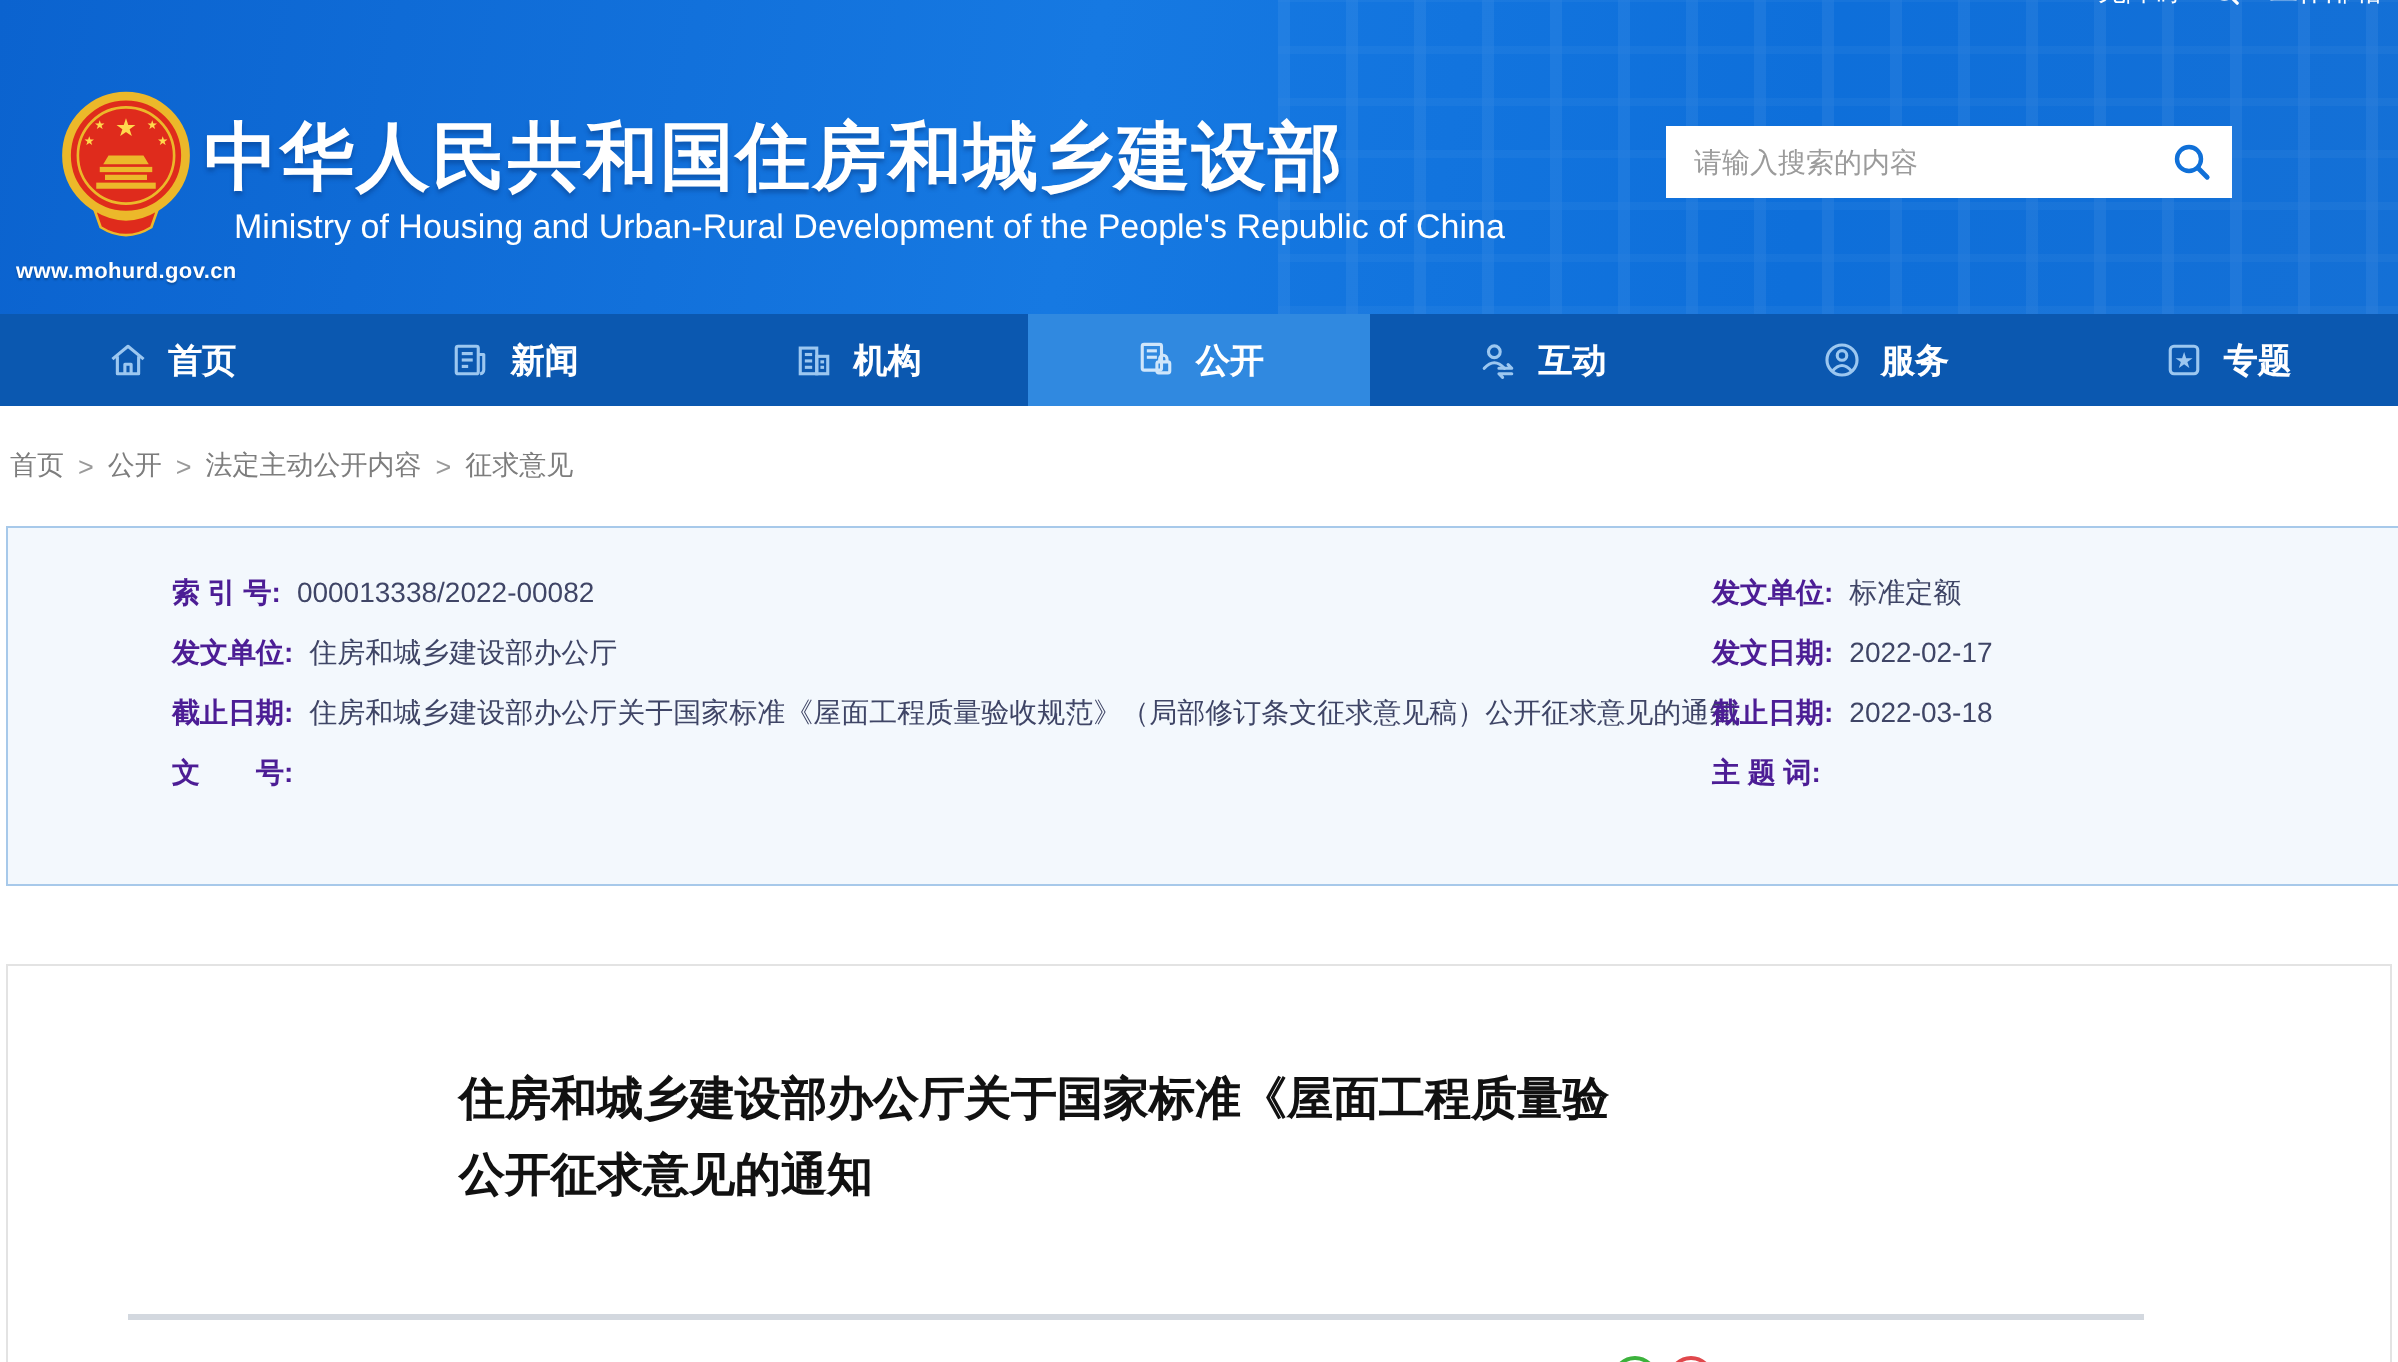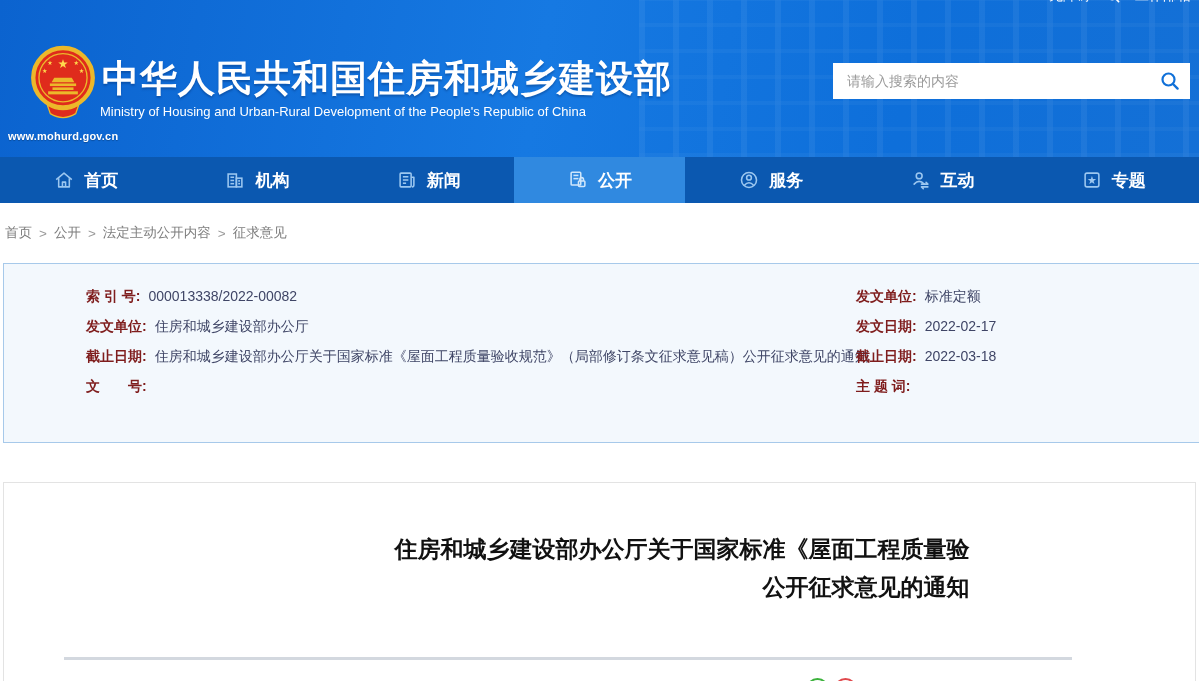--- a/index.html
+++ b/index.html
@@ -31,24 +31,24 @@
   .emblem { position:absolute; left:28px; top:44px; width:70px; height:78px; cursor:pointer; }
   .site-url {
     position:absolute; left:8px; top:130px; color:#ffffff; font-weight:bold;
     font-size:11px; letter-spacing:.2px; text-shadow:0 1px 1px rgba(0,0,0,.25);
   }
   .site-title {
     position:absolute; left:102px; top:54px; color:#ffffff; font-weight:bold;
     font-size:37px; letter-spacing:1px; text-shadow:0 2px 2px rgba(0,40,100,.35); white-space:nowrap;
   }
   .site-subtitle {
-    position:absolute; left:100px; top:104px; color:#ffffff; font-size:13px; white-space:nowrap;
+    position:absolute; left:117px; top:104px; color:#ffffff; font-size:17px; white-space:nowrap;
   }
   .searchbox {
-    position:absolute; left:833px; top:63px; width:357px; height:36px;
+    position:absolute; left:833px; top:63px; width:283px; height:36px;
     background:#ffffff; display:flex; align-items:center;gap:20px;
   }
   .searchbox input {
     flex:1; border:none; outline:none; font-size:14px; padding:0 10px 0 14px;
     font-family:inherit; color:#333; background:transparent;
   }
   .searchbox input::placeholder { color:#9b9b9b; }
   .search-btn { width:40px; height:36px; display:flex; align-items:center; justify-content:center; cursor:pointer; }
 
   
@@ -73,30 +73,30 @@
 
   
   .meta-panel {
     position:absolute; left:3px; top:263px; width:1199px; height:180px;
     background:#f3f8fd; border:1px solid #a7c9ea;
   }
   .meta-col { position:absolute; top:24px; }
   .meta-col.left  { left:82px;  width:745px; }
   .meta-col.right { left:852px; width:340px; }
   .meta-row { height:20px; margin-bottom:10px; font-size:14px; white-space:nowrap; }
-  .meta-label { color:#7f1d1d; font-weight:bold; margin-right:8px; }
+  .meta-label { color:#4c1d95; font-weight:bold; margin-right:8px; }
   .meta-value { color:#3f4566;margin-top:24px; }
 
   
   .article-panel {
     position:absolute; left:3px; top:482px; width:1193px; height:260px;
     background:#ffffff; border:1px solid #e3e3e3;
   }
   .article-title {
-    margin:47px auto 0 auto; width:740px; text-align:right;
+    margin:47px auto 0 auto; width:740px; text-align:left;
     color:#111111; font-weight:bold; font-size:23px; line-height:38px;
   }
   .article-divider {
     position:absolute; left:60px; top:174px; width:1008px; height:3px; background:#d3d8df;
   }
   .share-btn {
     position:absolute; width:23px; height:23px; border-radius:50%;
     background:#ffffff; cursor:pointer;
   }
   .share-btn.green { left:802px; top:195px; border:2px solid #3cb23c; }
@@ -154,67 +154,67 @@
 <div class="nav">
   <div class="nav-item">
     <svg class="nav-ic" width="22" height="22" viewBox="0 0 24 24" fill="none" stroke="#9cc7f0" stroke-width="1.7" stroke-linejoin="round">
         <path d="M3.5 11.5 L12 4.5 L20.5 11.5"></path>
         <path d="M6.2 10 V19.5 H17.8 V10"></path>
         <path d="M10.3 19.5 v-5.2 h3.4 v5.2"></path>
       </svg>
     <span>首页</span>
   </div>
   <div class="nav-item">
+    <svg class="nav-ic" width="22" height="22" viewBox="0 0 24 24" fill="none" stroke="#9cc7f0" stroke-width="1.7" stroke-linejoin="round">
+        <rect x="4.5" y="4.5" width="12" height="15" rx="1"></rect>
+        <line x1="7.5" y1="8.5" x2="13.5" y2="8.5"></line>
+        <line x1="7.5" y1="12" x2="13.5" y2="12"></line>
+        <line x1="7.5" y1="15.5" x2="11" y2="15.5"></line>
+        <path d="M16.5 9 h3 v8.5 a2 2 0 0 1 -2 2"></path>
+      </svg>
+    <span>新闻</span>
+  </div>
+  <div class="nav-item">
     <svg class="nav-ic" width="22" height="22" viewBox="0 0 24 24" fill="none" stroke="#9cc7f0" stroke-width="1.7">
         <rect x="4.5" y="5.5" width="9" height="14"></rect>
         <line x1="7" y1="9" x2="11" y2="9"></line>
         <line x1="7" y1="12.5" x2="11" y2="12.5"></line>
         <line x1="7" y1="16" x2="11" y2="16"></line>
         <rect x="13.5" y="10" width="6" height="9.5"></rect>
         <line x1="15.5" y1="13" x2="17.5" y2="13"></line>
         <line x1="15.5" y1="16" x2="17.5" y2="16"></line>
       </svg>
     <span>机构</span>
   </div>
-  <div class="nav-item">
-    <svg class="nav-ic" width="22" height="22" viewBox="0 0 24 24" fill="none" stroke="#9cc7f0" stroke-width="1.7" stroke-linejoin="round">
-        <rect x="4.5" y="4.5" width="12" height="15" rx="1"></rect>
-        <line x1="7.5" y1="8.5" x2="13.5" y2="8.5"></line>
-        <line x1="7.5" y1="12" x2="13.5" y2="12"></line>
-        <line x1="7.5" y1="15.5" x2="11" y2="15.5"></line>
-        <path d="M16.5 9 h3 v8.5 a2 2 0 0 1 -2 2"></path>
-      </svg>
-    <span>新闻</span>
-  </div>
   <div class="nav-item active">
     <svg class="nav-ic" width="22" height="22" viewBox="0 0 24 24" fill="none" stroke="#cfe6fb" stroke-width="1.7" stroke-linejoin="round">
         <rect x="4.5" y="3.5" width="10.5" height="14" rx="1"></rect>
         <line x1="7" y1="7" x2="12.5" y2="7"></line>
         <line x1="7" y1="10.5" x2="12.5" y2="10.5"></line>
         <rect x="12.5" y="13" width="7" height="6" rx="1"></rect>
         <path d="M14 13 v-1.6 a2 2 0 0 1 4 0 V13"></path>
       </svg>
     <span>公开</span>
   </div>
   <div class="nav-item">
-    <svg class="nav-ic" width="22" height="22" viewBox="0 0 24 24" fill="none" stroke="#9cc7f0" stroke-width="1.7">
-        <circle cx="12" cy="12" r="8.2"></circle>
-        <circle cx="12" cy="9.5" r="2.6"></circle>
-        <path d="M6.8 18 q5.2 -6 10.4 0"></path>
-      </svg>
-    <span>服务</span>
-  </div>
-  <div class="nav-item">
     <svg class="nav-ic" width="22" height="22" viewBox="0 0 24 24" fill="none" stroke="#9cc7f0" stroke-width="1.7" stroke-linecap="round" stroke-linejoin="round">
         <circle cx="10" cy="7.5" r="3.2"></circle>
         <path d="M4.5 16.5 q5.5 -6 11 0"></path>
         <path d="M12.5 16.5 h7 l-2 -2"></path>
         <path d="M19.5 19.5 h-7 l2 2"></path>
       </svg>
     <span>互动</span>
+  </div>
+  <div class="nav-item">
+    <svg class="nav-ic" width="22" height="22" viewBox="0 0 24 24" fill="none" stroke="#9cc7f0" stroke-width="1.7">
+        <circle cx="12" cy="12" r="8.2"></circle>
+        <circle cx="12" cy="9.5" r="2.6"></circle>
+        <path d="M6.8 18 q5.2 -6 10.4 0"></path>
+      </svg>
+    <span>服务</span>
   </div>
   <div class="nav-item">
     <svg class="nav-ic" width="22" height="22" viewBox="0 0 24 24" fill="none" stroke="#9cc7f0" stroke-width="1.7">
         <rect x="4.5" y="4.5" width="15" height="15" rx="2"></rect>
         <text x="12" y="16.5" font-size="12" fill="#9cc7f0" stroke="none" text-anchor="middle">★</text>
       </svg>
     <span>专题</span>
   </div>
 </div>
 

